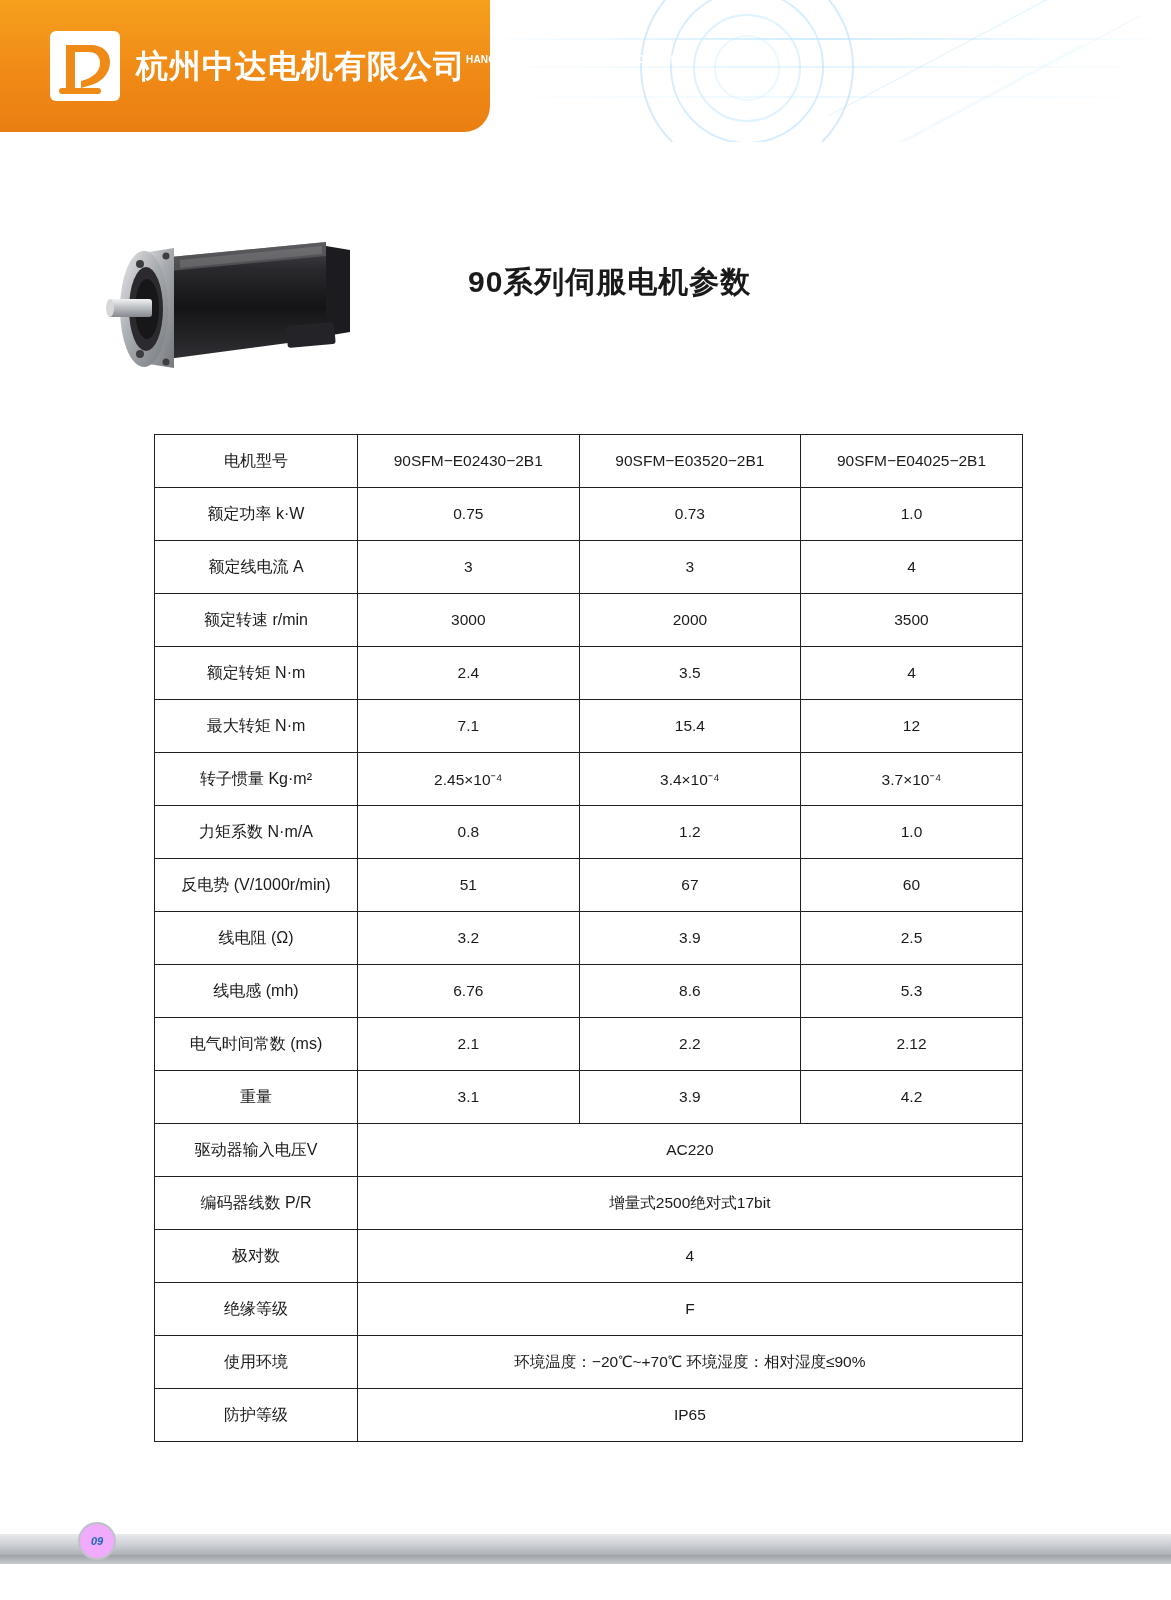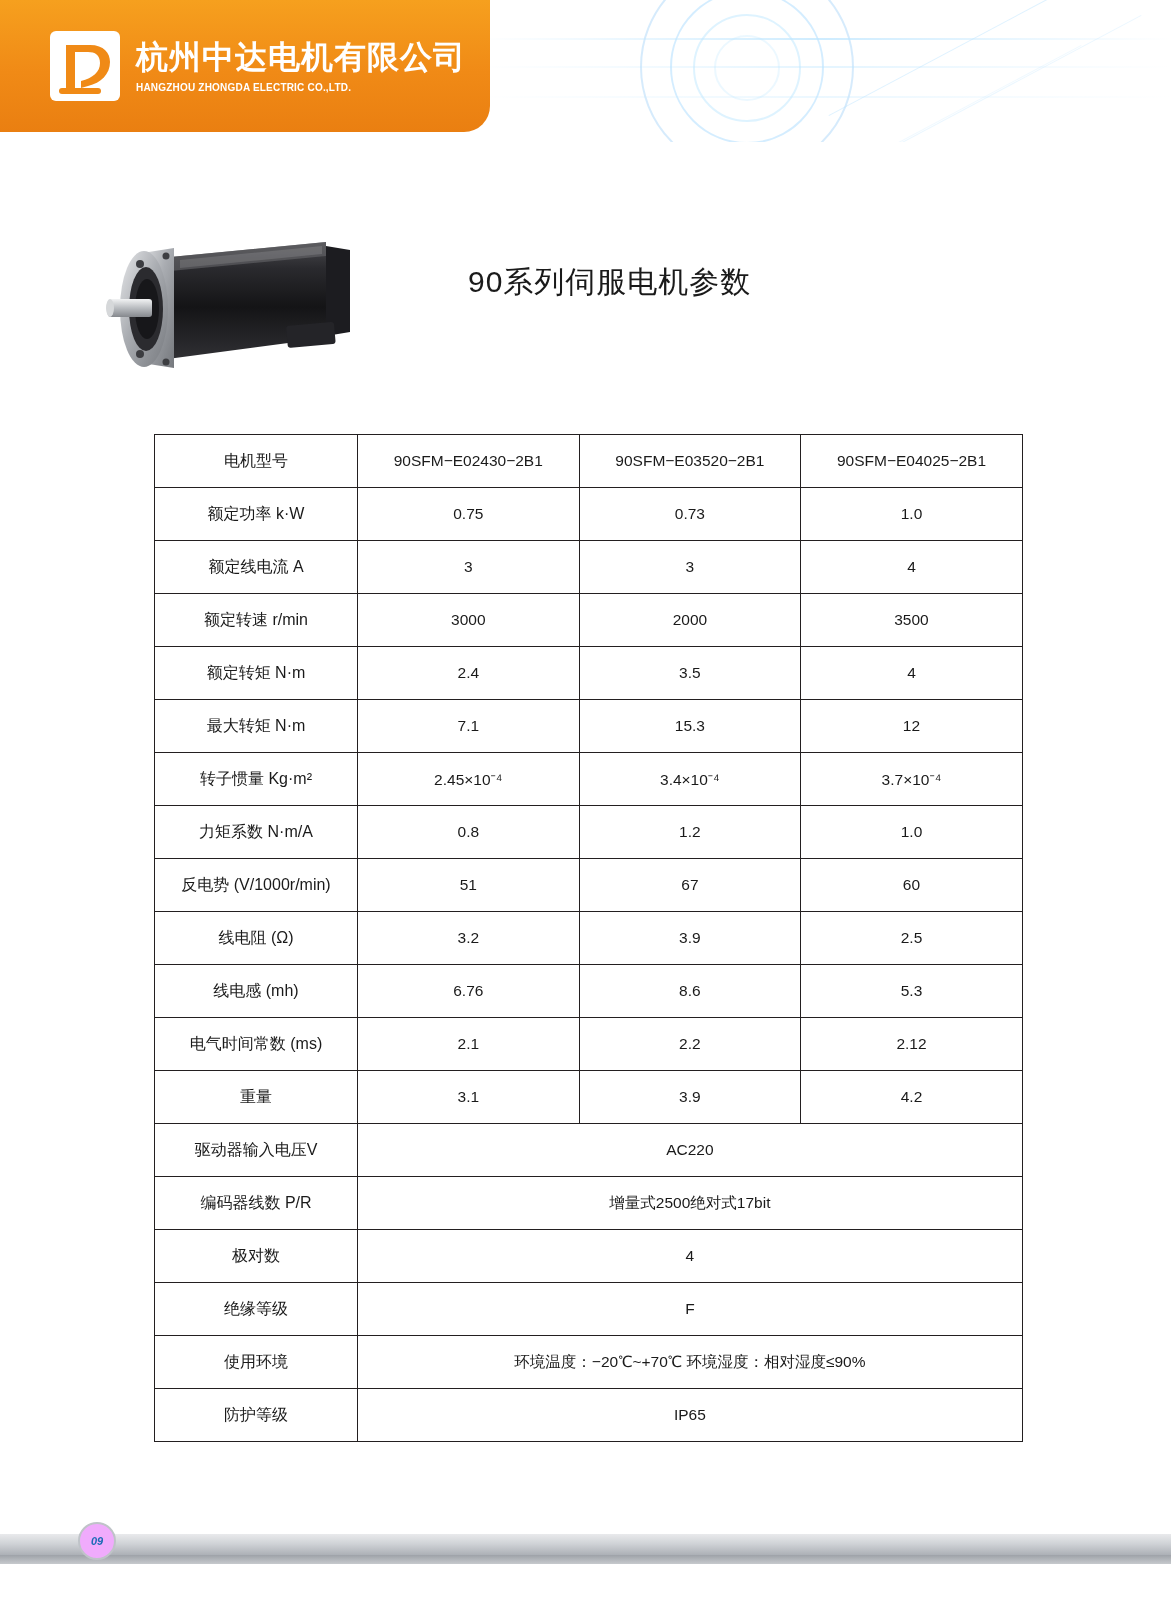--- a/index.html
+++ b/index.html
@@ -79,21 +79,21 @@
   .logo-mark {
     width: 74px;
     height: 74px;
     position: relative;
     flex: 0 0 auto;
     margin-right: 14px;
   }
   .logo-mark svg { display: block; }
   .logo-text {
     display: flex;
-    flex-direction: column;
+    flex-direction: row;
     justify-content: flex-end;
     color: #ffffff;
   }
   .logo-cn {
     font-size: 32px;
     font-weight: bold;
     letter-spacing: 1px;
     line-height: 1.15;
     white-space: nowrap;
   }
@@ -118,21 +118,21 @@
     left: 100px;
     top: 10px;
     width: 260px;
     height: 170px;
   }
   .page-title {
     position: absolute;
     left: 468px;
     top: 52px;
     font-size: 30px;
-    font-weight: normal;
+    font-weight: bold;
     color: #1a1a1a;
     letter-spacing: 1px;
   }
 
   
   .spec-table {
     position: absolute;
     left: 154px;
     top: 434px;
     width: 856px;
@@ -306,21 +306,21 @@
     </tr>
     <tr>
       <td class="label">额定转矩 N·m</td>
       <td class="val">2.4</td>
       <td class="val">3.5</td>
       <td class="val">4</td>
     </tr>
     <tr>
       <td class="label">最大转矩 N·m</td>
       <td class="val">7.1</td>
-      <td class="val">15.3</td>
+      <td class="val">15.4</td>
       <td class="val">12</td>
     </tr>
     <tr>
       <td class="label">转子惯量 Kg·m²</td>
       <td class="val">2.45×10⁻⁴</td>
       <td class="val">3.4×10⁻⁴</td>
       <td class="val">3.7×10⁻⁴</td>
     </tr>
     <tr>
       <td class="label">力矩系数 N·m/A</td>

